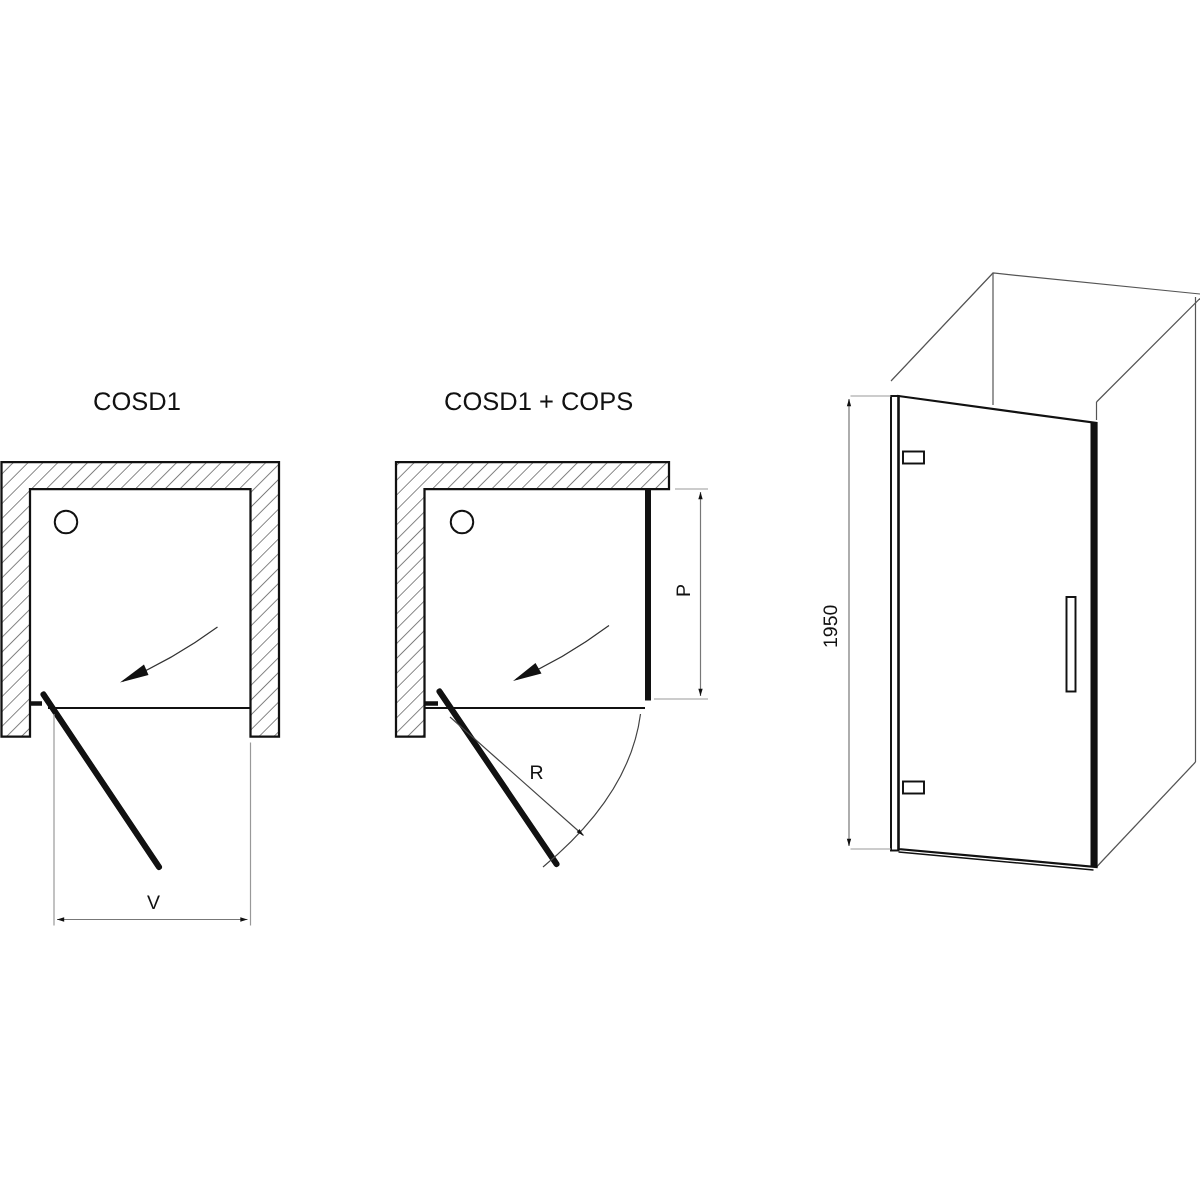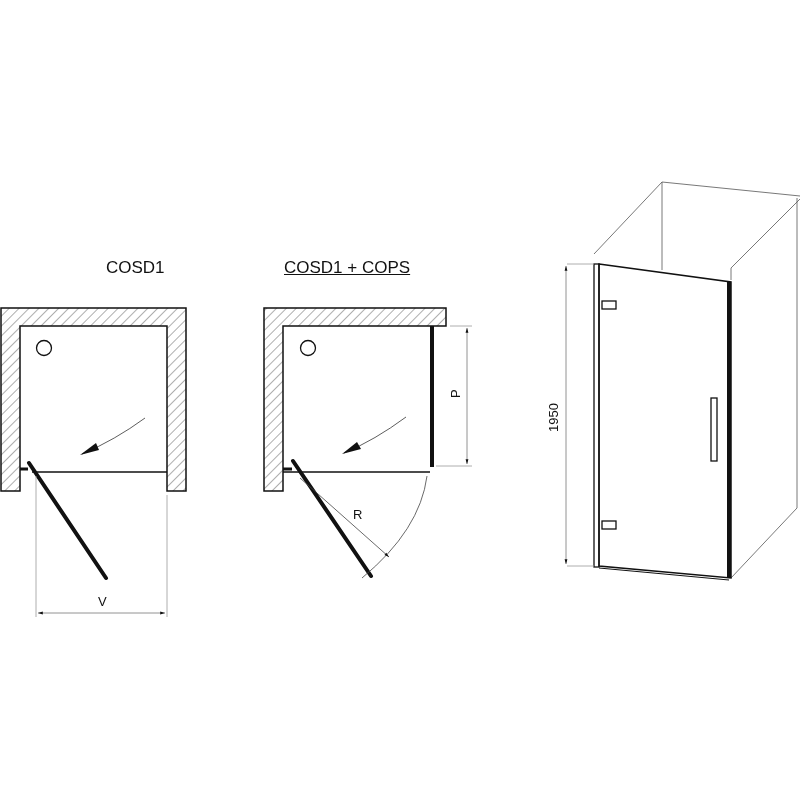--- a/index.html
+++ b/index.html
@@ -4,22 +4,22 @@
 <style>
   html, body { margin:0; padding:0; background:#ffffff; }
   body { width:800px; height:800px; position:relative; overflow:hidden; font-family:"Liberation Sans", sans-serif; }
   svg { position:absolute; left:0; top:0; }
   .title { position:absolute; font-size:17px; color:#111; white-space:nowrap; }
   .lbl { font-family:"Liberation Sans", sans-serif; font-size:13px; fill:#111; }
 </style>
 </head>
 <body>
 
-<div class="title" style="left:62px; top:258px;margin-left:44px;">COSD1</div>
-<div class="title" style="left:284px; top:258px;text-decoration:underline;">COSD1 + COPS</div>
+<div class="title" style="left:62px; top:258px;">COSD1</div>
+<div class="title" style="left:296px; top:258px;">COSD1 + COPS</div>
 
 <svg width="800" height="800" viewBox="0 0 800 800">
   <defs>
     <pattern id="hatch" width="7" height="7" patternUnits="userSpaceOnUse" patternTransform="rotate(45)">
       <line x1="0" y1="0" x2="0" y2="7" stroke="#333" stroke-width="0.8"></line>
     </pattern>
     <marker id="arr" viewBox="0 0 10 10" refX="10" refY="5" markerWidth="8" markerHeight="6" orient="auto-start-reverse">
       <path d="M0,2 L10,5 L0,8 z" fill="#111"></path>
     </marker>
   </defs>

